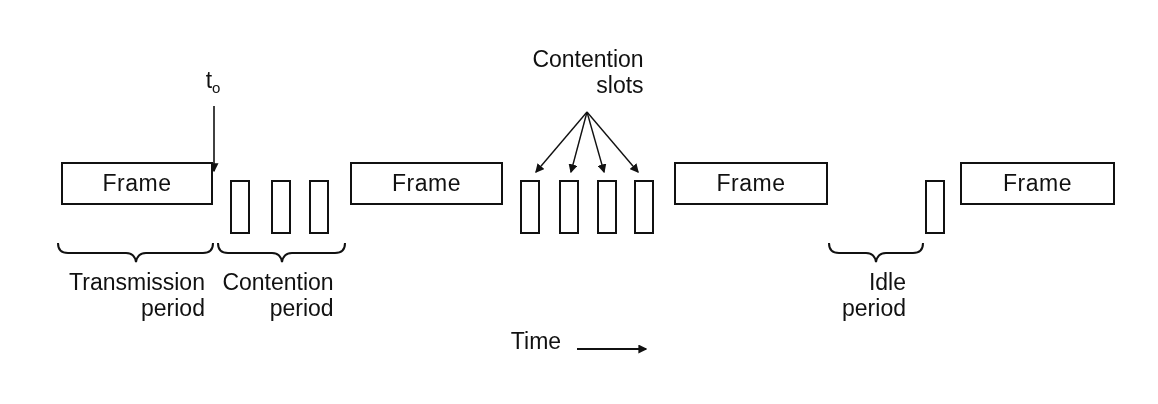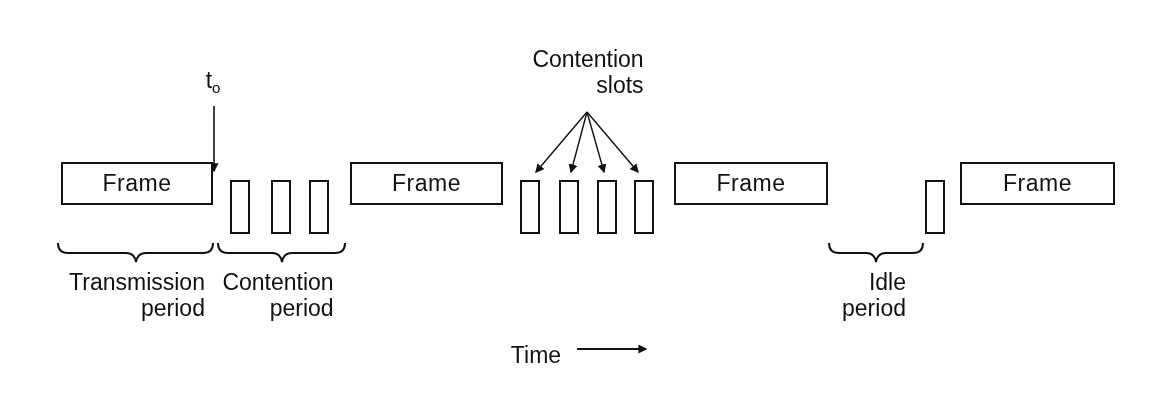--- a/index.html
+++ b/index.html
@@ -134,15 +134,15 @@
   </div>
   <div class="lbl" style="left:278px; top:269px;">
     <div>Contention</div>
     <div>period</div>
   </div>
   <div class="lbl" style="left:834px; top:269px;margin-left:40px;">
     <div>Idle</div>
     <div>period</div>
   </div>
 
-  <div class="lbl" style="left:536px; top:342px;">Time</div>
+  <div class="lbl" style="left:536px; top:328px;">Time</div>
 
 </div>
 
 </body></html>

